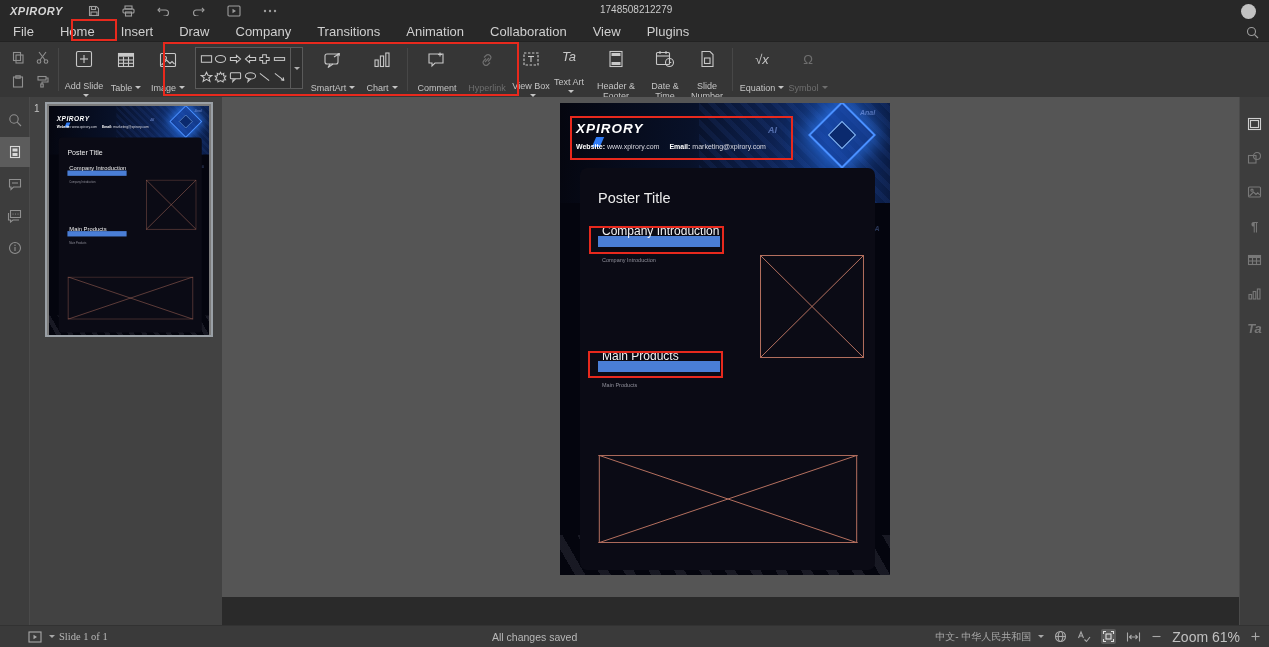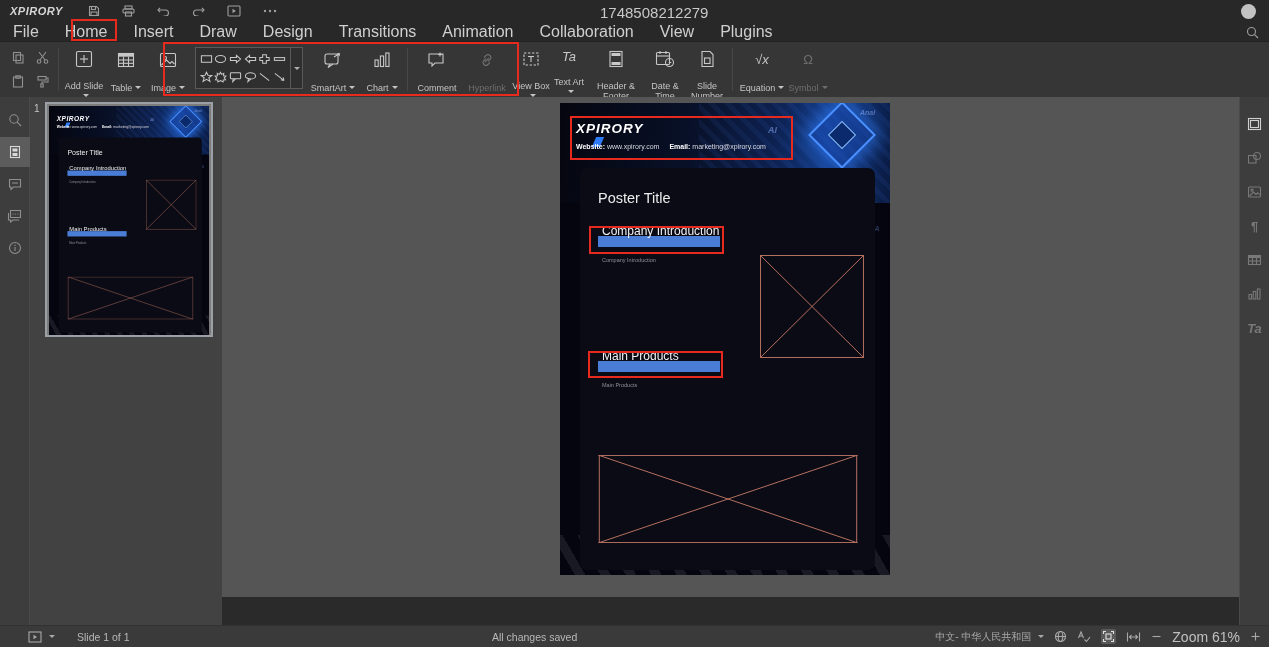--- a/index.html
+++ b/index.html
@@ -5,26 +5,26 @@
   * { margin:0; padding:0; box-sizing:border-box; }
   html,body { width:1269px; height:647px; overflow:hidden; background:#2a2a2a;
     font-family:"Liberation Sans", sans-serif; }
   #app { position:relative; width:1269px; height:566px; background:#3c3c3c; }
 
   
   .titlebar { position:relative; height:22px; background:#282828; display:flex; align-items:center; }
   .tb-logo { font-style:italic; font-weight:800; font-size:11px; color:#d6d6d6; letter-spacing:.5px; margin-left:10px; width:70px; }
   .tb-icons { display:flex; gap:22px; margin-left:8px; color:#9d9d9d; }
   .tb-icons svg { display:block; }
-  .tb-title { position:absolute; left:600px; top:4px; font-size:15px; color:#c9c9c9; }
+  .tb-title { position:absolute; left:600px; top:4px; font-size:10px; color:#c9c9c9; }
   .tb-avatar { position:absolute; right:13px; top:4px; width:15px; height:15px; border-radius:50%; background:#c2c2c2; }
 
   
   .menubar { height:20px; background:#282828; display:flex; align-items:center; border-bottom:1px solid #222; }
-  .menubar .mi { font-size:16px; color:#cfcfcf; padding:2px 13px; cursor:default; }
+  .menubar .mi { font-size:13px; color:#cfcfcf; padding:2px 13px; cursor:default; }
   .menu-search { position:absolute; right:10px; top:26px; color:#9d9d9d; }
 
   
   .ribbon { height:55px; background:#363636; display:flex; align-items:stretch; padding-left:6px; }
   .rsep { width:1px; background:#474747; margin:6px 4px; }
   .clip-grid { display:grid; grid-template-columns:24px 24px; grid-template-rows:24px 24px; align-content:center; color:#909090; }
   .clip-grid span { display:flex; align-items:center; justify-content:center; }
   .rbtn { display:flex; flex-direction:column; align-items:center; padding-top:7px; color:#c4c4c4; font-size:9px; line-height:10px; text-align:center; cursor:default; }
   .rbtn .ric { height:22px; display:flex; align-items:center; justify-content:center; color:#c8c8c8; }
   .rbtn .lbl { margin-top:12px; max-width:46px; }
@@ -102,21 +102,21 @@
   .notes { position:relative; height:28px; background:#4a4a4a; border-top:1px solid #414141; display:flex; align-items:center; }
   .notes-text { margin-left:15px; font-size:12px; color:#dcdcdc; }
   .notes-scroll { position:absolute; right:0; top:0; width:13px; height:28px; background:#434343; display:flex; flex-direction:column; }
   .ns-btn { flex:1; background:#555; margin:1px; display:flex; align-items:center; justify-content:center; }
   .tri-up { width:0; height:0; border-left:3px solid transparent; border-right:3px solid transparent; border-bottom:4px solid #aaa; }
   .tri-dn { width:0; height:0; border-left:3px solid transparent; border-right:3px solid transparent; border-top:4px solid #aaa; }
 
   
   .statusbar { position:relative; height:22px; background:#3a3a3a; border-top:1px solid #323232; display:flex; align-items:center; font-size:10.5px; color:#b8b8b8; }
   .sb-play { margin-left:28px; display:flex; align-items:center; gap:4px; color:#a8a8a8; }
-  .sb-slide { margin-left:22px; }
+  .sb-slide { margin-left:4px;font-family:Liberation Serif, serif; }
   .sb-saved { position:absolute; left:492px; }
   .sb-right { position:absolute; right:8px; display:flex; align-items:center; gap:10px; color:#a8a8a8;text-align:right; }
   .sb-lang { display:flex; align-items:center; gap:4px; font-size:10px; }
   .sb-fit { background:#5a5a5a; border-radius:2px; padding:1px; display:flex; }
   .sb-zoom { font-size:14px; color:#c0c0c0; }
 
   svg { display:block; }
   .ic { fill:none; stroke:currentColor; stroke-width:1.1; }
   .icf { fill:currentColor; stroke:none; }
 </style>
@@ -170,21 +170,21 @@
     </div>
     <div class="tb-title">1748508212279</div>
     <div class="tb-avatar"></div>
   </div>
 
   <div class="menubar">
     <span class="mi">File</span>
     <span class="mi">Home</span>
     <span class="mi">Insert</span>
     <span class="mi">Draw</span>
-    <span class="mi">Design</span>
+    <span class="mi">Company</span>
     <span class="mi">Transitions</span>
     <span class="mi">Animation</span>
     <span class="mi">Collaboration</span>
     <span class="mi">View</span>
     <span class="mi">Plugins</span>
   </div>
   <div class="menu-search">
     <svg width="13" height="13" viewBox="0 0 13 13" class="ic">
         <circle cx="5.5" cy="5.5" r="4"></circle>
         <line x1="8.6" y1="8.6" x2="12" y2="12"></line>

